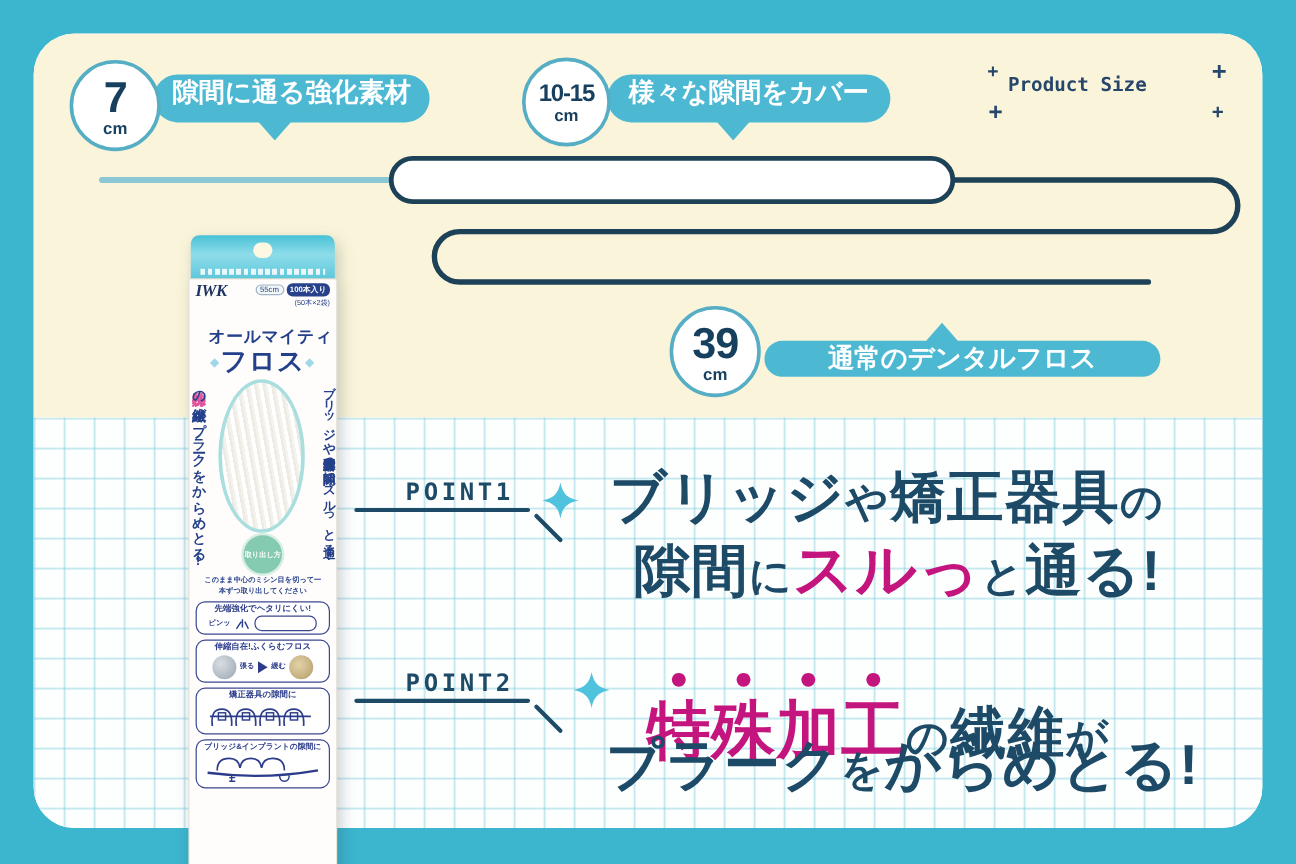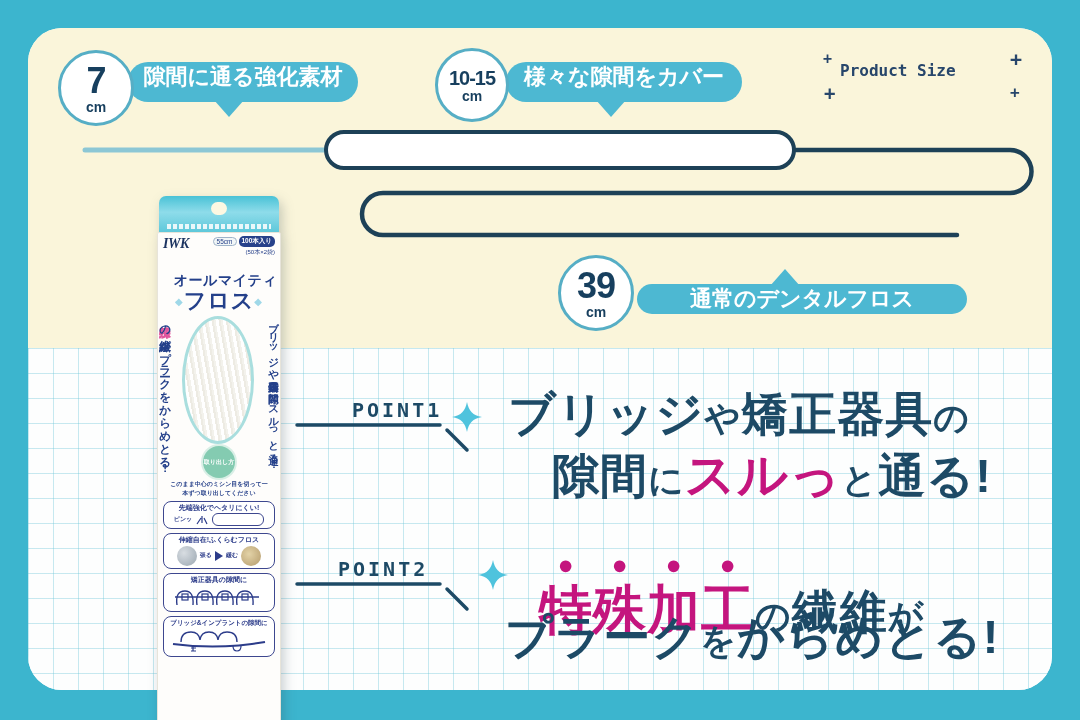--- a/index.html
+++ b/index.html
@@ -212,32 +212,32 @@
               <path d="M10 14 q0 -10 10 -10 q8 0 9 8 q1 -8 9 -8 q8 0 9 8 q1 -8 9 -8 q10 0 10 10" fill="none" stroke="#2c3c8a" stroke-width="1.4"></path>
               <path d="M2 16 q46 6 92 -2" fill="none" stroke="#2c3c8a" stroke-width="2"></path>
               <path d="M22 18 v5 M20 20 h5 M20 23 h5 M62 18 q0 5 4 5 q4 0 4 -5" fill="none" stroke="#2c3c8a" stroke-width="1.2"></path>
             </svg>
           </div>
         </div>
       </div>
     </div>
   </div>
 
-  <div class="point-label" style="left:352px;top:398px;">POINT1</div>
+  <div class="point-label" style="left:338px;top:398px;">POINT1</div>
   <svg class="pline" style="left:295px;top:421px;" width="180" height="34">
     <path d="M2 4 H145" stroke="#1d4a66" stroke-width="3.5" stroke-linecap="round" fill="none"></path>
     <path d="M152 9 L172 29" stroke="#1d4a66" stroke-width="3.5" stroke-linecap="round" fill="none"></path>
   </svg>
   <svg class="spark" style="left:452px;top:402px;" width="30" height="30" viewBox="0 0 32 32">
     <path d="M16 0 C18 10 22 14 32 16 C22 18 18 22 16 32 C14 22 10 18 0 16 C10 14 14 10 16 0 Z" fill="#4fc3dd"></path>
   </svg>
   <div class="bigline" style="left:508px;top:390px;">
     <span class="b">ブリッジ</span><span class="s">や</span><span class="b">矯正器具</span><span class="s">の</span>
   </div>
-  <div class="bigline" style="left:528px;top:450px;padding-left:24px;">
+  <div class="bigline" style="left:528px;top:450px;">
     <span class="b">隙間</span><span class="s">に</span><span class="acc">スルっ</span><span class="s">と</span><span class="b">通る!</span>
   </div>
 
   <div class="point-label" style="left:338px;top:557px;">POINT2</div>
   <svg class="pline" style="left:295px;top:580px;" width="180" height="34">
     <path d="M2 4 H145" stroke="#1d4a66" stroke-width="3.5" stroke-linecap="round" fill="none"></path>
     <path d="M152 9 L172 29" stroke="#1d4a66" stroke-width="3.5" stroke-linecap="round" fill="none"></path>
   </svg>
   <svg class="spark" style="left:478px;top:560px;" width="30" height="30" viewBox="0 0 32 32">
     <path d="M16 0 C18 10 22 14 32 16 C22 18 18 22 16 32 C14 22 10 18 0 16 C10 14 14 10 16 0 Z" fill="#4fc3dd"></path>

